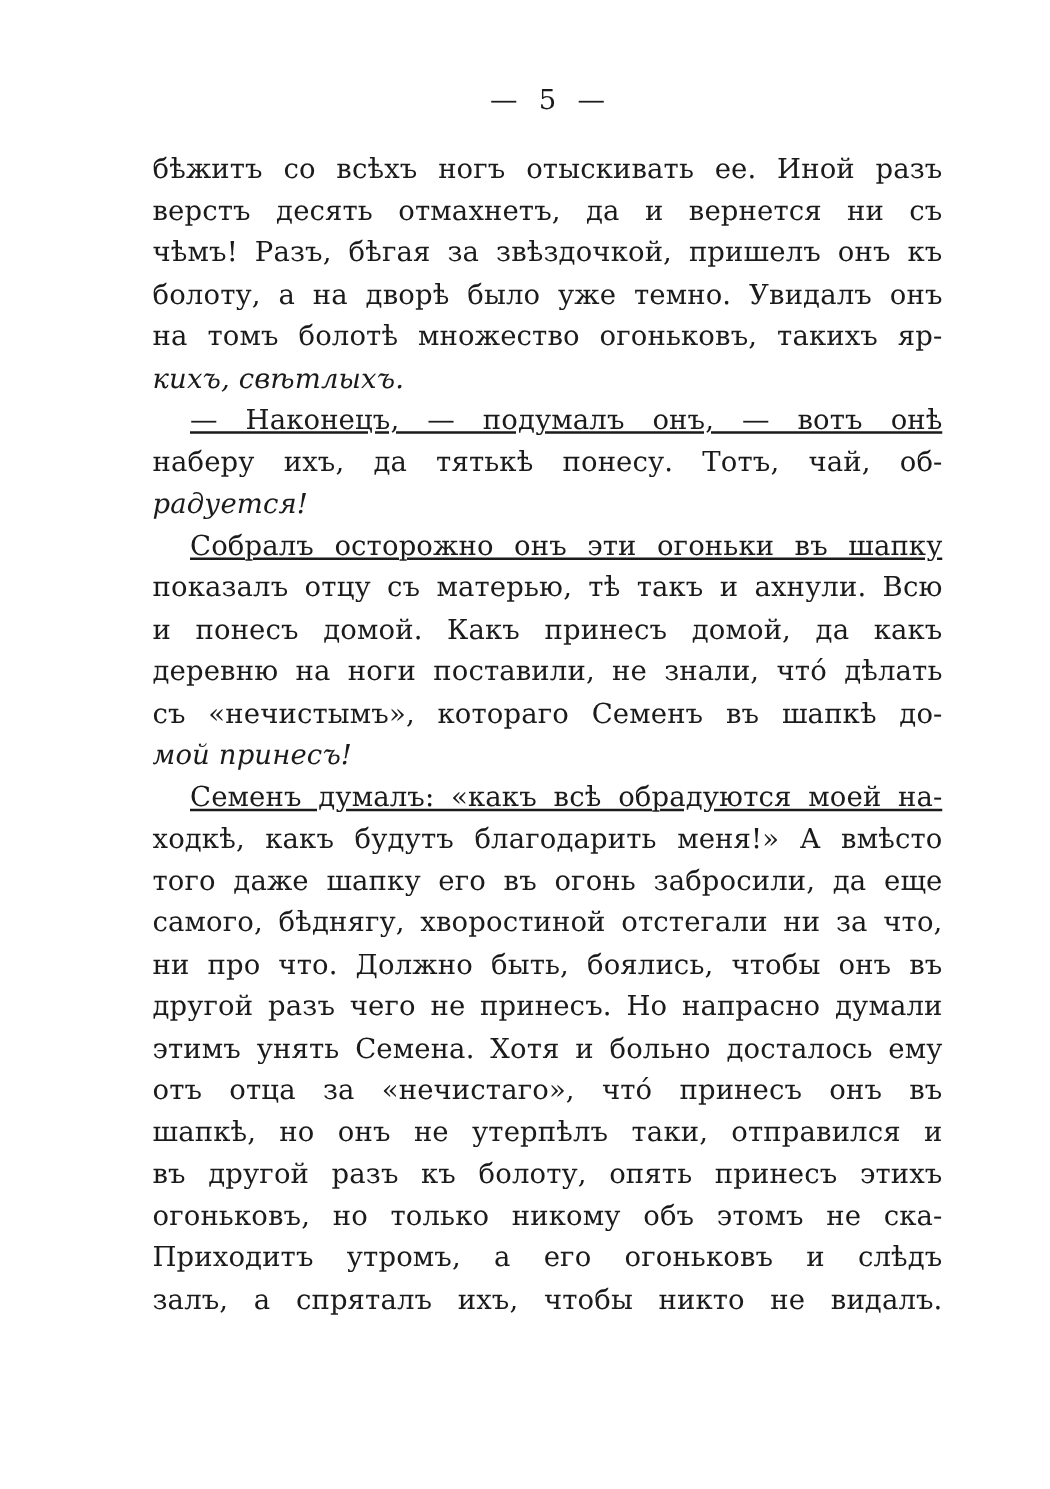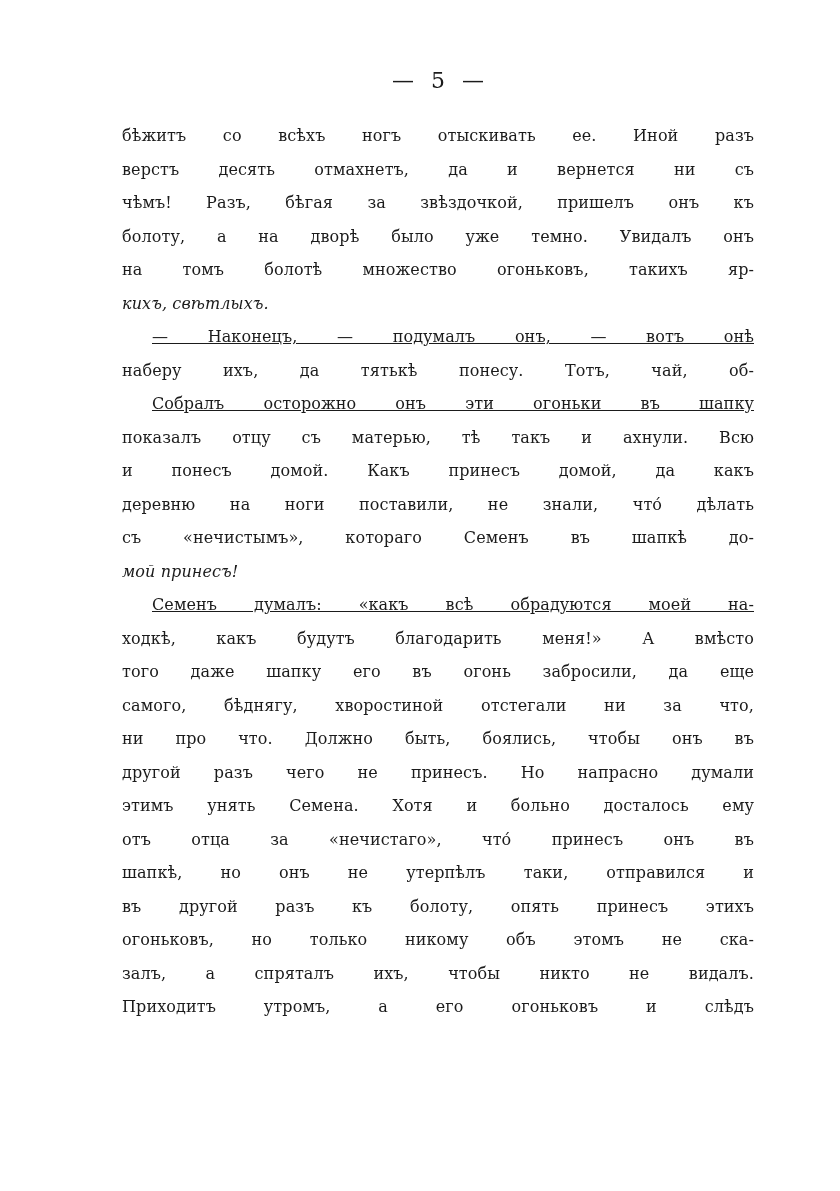--- a/index.html
+++ b/index.html
@@ -30,21 +30,21 @@
     position: absolute;
     top: 119px;
     left: 122px;
     width: 632px;
   }
   .paragraph {
     margin: 0;
     padding: 0;
   }
   .line {
-    font-size: 16px;
+    font-size: 22px;
     line-height: 33.5px;
     text-align: justify;
     text-align-last: justify;
     letter-spacing: 0.1px;
     white-space: normal;
     overflow: hidden;
     height: 33.5px;
   }
   .line.last {
     text-align-last: left;
@@ -65,20 +65,21 @@
         <div class="line">бѣжитъ со всѣхъ ногъ отыскивать ее. Иной разъ</div>
         <div class="line">верстъ десять отмахнетъ, да и вернется ни съ</div>
         <div class="line">чѣмъ! Разъ, бѣгая за звѣздочкой, пришелъ онъ къ</div>
         <div class="line">болоту, а на дворѣ было уже темно. Увидалъ онъ</div>
         <div class="line">на томъ болотѣ множество огоньковъ, такихъ яр-</div>
         <div class="line last">кихъ, свѣтлыхъ.</div>
       </div>
       <div class="paragraph indent">
         <div class="line">— Наконецъ, — подумалъ онъ, — вотъ онѣ</div>
         <div class="line">наберу ихъ, да тятькѣ понесу. Тотъ, чай, об-</div>
+        <div class="line last">радуется!</div>
       </div>
       <div class="paragraph indent">
         <div class="line">Собралъ осторожно онъ эти огоньки въ шапку</div>
         <div class="line">показалъ отцу съ матерью, тѣ такъ и ахнули. Всю</div>
         <div class="line">и понесъ домой. Какъ принесъ домой, да какъ</div>
         <div class="line">деревню на ноги поставили, не знали, что́ дѣлать</div>
         <div class="line">съ «нечистымъ», котораго Семенъ въ шапкѣ до-</div>
         <div class="line last">мой принесъ!</div>
       </div>
       <div class="paragraph indent">
@@ -86,17 +87,17 @@
         <div class="line">ходкѣ, какъ будутъ благодарить меня!» А вмѣсто</div>
         <div class="line">того даже шапку его въ огонь забросили, да еще</div>
         <div class="line">самого, бѣднягу, хворостиной отстегали ни за что,</div>
         <div class="line">ни про что. Должно быть, боялись, чтобы онъ въ</div>
         <div class="line">другой разъ чего не принесъ. Но напрасно думали</div>
         <div class="line">этимъ унять Семена. Хотя и больно досталось ему</div>
         <div class="line">отъ отца за «нечистаго», что́ принесъ онъ въ</div>
         <div class="line">шапкѣ, но онъ не утерпѣлъ таки, отправился и</div>
         <div class="line">въ другой разъ къ болоту, опять принесъ этихъ</div>
         <div class="line">огоньковъ, но только никому объ этомъ не ска-</div>
+        <div class="line">Приходитъ утромъ, а его огоньковъ и слѣдъ</div>
         <div class="line">залъ, а спряталъ ихъ, чтобы никто не видалъ.</div>
-        <div class="line">Приходитъ утромъ, а его огоньковъ и слѣдъ</div>
       </div>
     </div>
 </div>
 
 </body></html>

